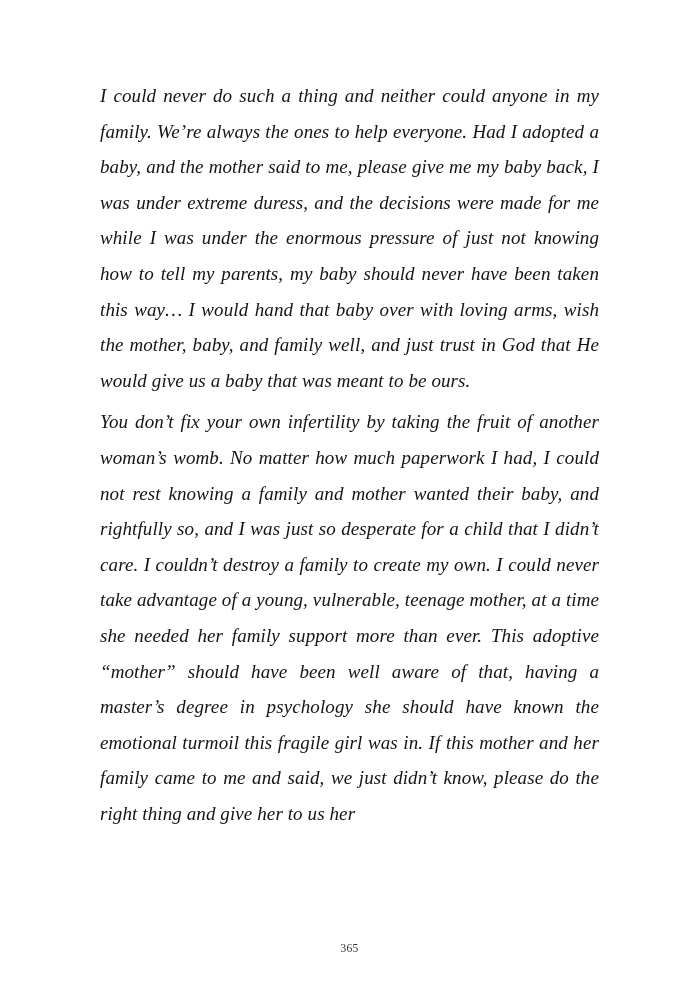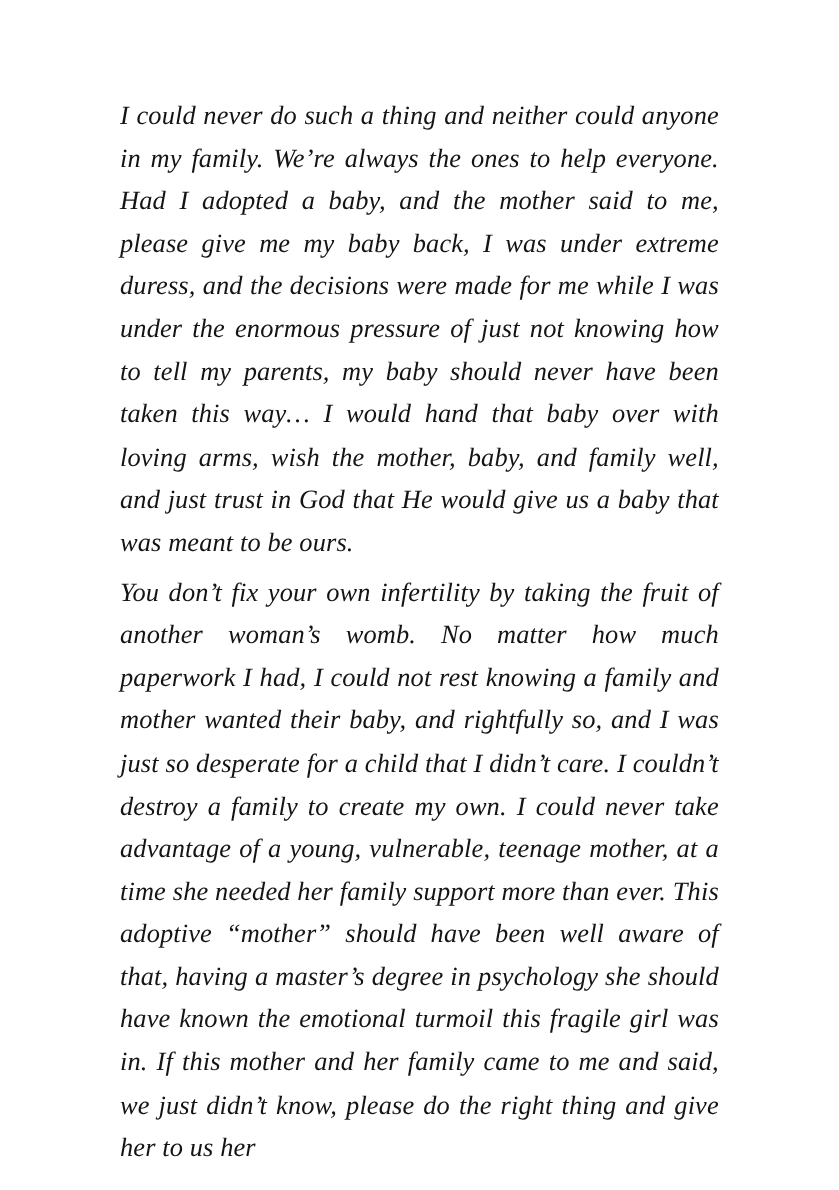--- a/index.html
+++ b/index.html
@@ -17,21 +17,21 @@
   }
   .page {
     box-sizing: border-box;
     width: 699px;
     height: 992px;
     padding: 78px 100px 0 100px;
     position: relative;
   }
   .body-text {
     font-style: italic;
-    font-size: 22px;
+    font-size: 19px;
     line-height: 35.6px;
     text-align: justify;
     text-justify: inter-word;
     color: #141414;
     letter-spacing: 0.1px;
   }
   .para {
     margin: 0;
   }
   .para + .para {
@@ -51,13 +51,14 @@
   }
 </style>
 </head>
 <body>
 
 <div class="page">
   <div class="body-text">
     <p class="para">I could never do such a thing and neither could anyone in my family. We’re always the ones to help everyone. Had I adopted a baby, and the mother said to me, please give me my baby back, I was under extreme duress, and the decisions were made for me while I was under the enormous pressure of just not knowing how to tell my parents, my baby should never have been taken this way… I would hand that baby over with loving arms, wish the mother, baby, and family well, and just trust in God that He would give us a baby that was meant to be ours.</p>
     <p class="para">You don’t fix your own infertility by taking the fruit of another woman’s womb. No matter how much paperwork I had, I could not rest knowing a family and mother wanted their baby, and rightfully so, and I was just so desperate for a child that I didn’t care. I couldn’t destroy a family to create my own. I could never take advantage of a young, vulnerable, teenage mother, at a time she needed her family support more than ever. This adoptive “mother” should have been well aware of that, having a master’s degree in psychology she should have known the emotional turmoil this fragile girl was in. If this mother and her family came to me and said, we just didn’t know, please do the right thing and give her to us her</p>
   </div>
+  <div class="folio">365</div>
 </div>
 
 </body></html>

